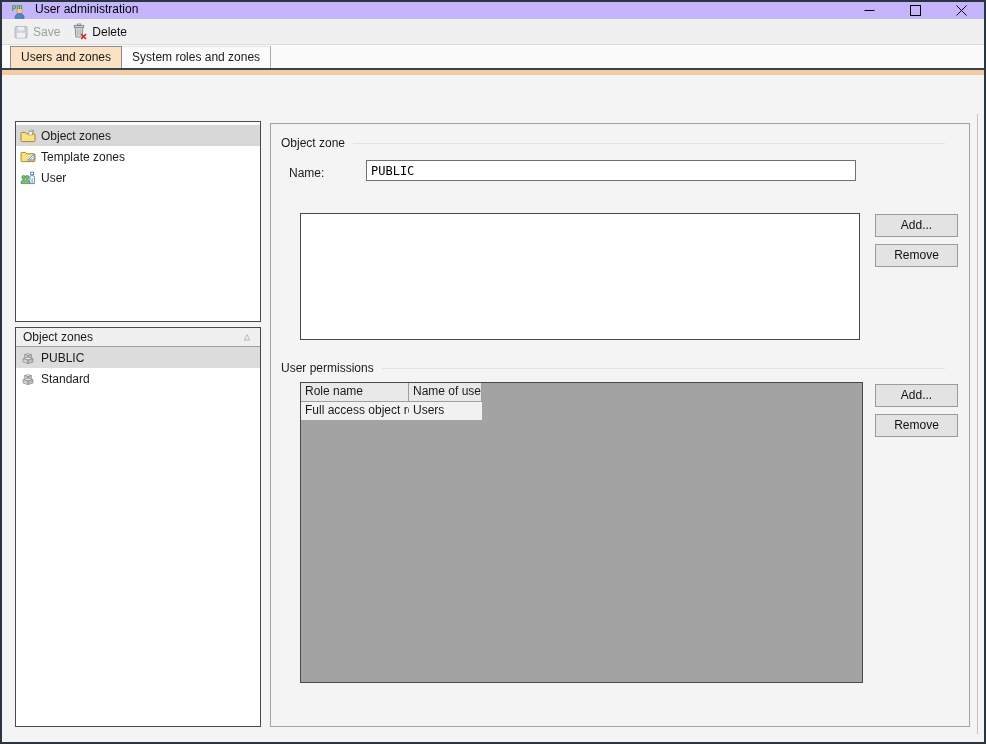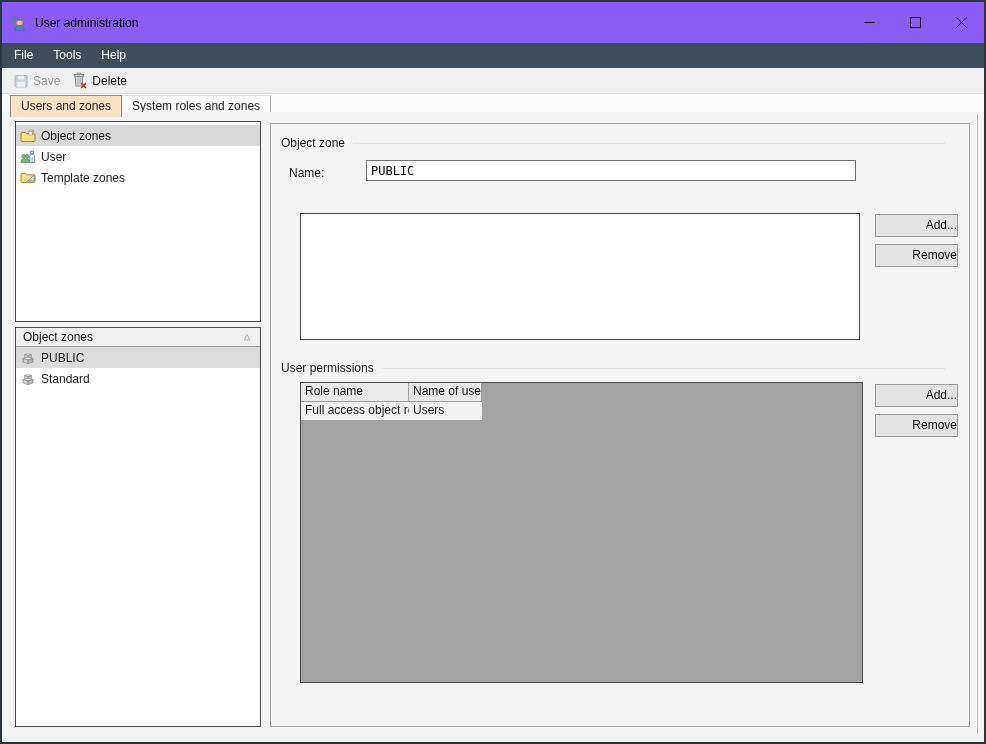--- a/index.html
+++ b/index.html
@@ -3,21 +3,21 @@
 <meta charset="utf-8">
 <style>
   * { box-sizing: border-box; margin: 0; padding: 0; }
   html,body { background: #888; }
   body { font-family: "Liberation Sans", sans-serif; font-size: 12px; color: #1a1a1a; }
 
   .window { width: 986px; height: 744px; position: relative; background: #f4f4f4;
             border: 2px solid #2b353f; overflow: hidden; }
 
   
-  .titlebar { height: 41px; background: #8b5cf6; display: flex; align-items: center; }
+  .titlebar { height: 17px; background: #c4b5fd; display: flex; }
   .app-icon { width: 18px; height: 18px; margin-left: 8px; flex: 0 0 auto; }
   .title-text { margin-left: 7px; font-size: 12px; color: #000; }
   .win-controls { margin-left: auto; display: flex; height: 100%; }
   .win-btn { width: 46px; height: 100%; display: flex; align-items: center; justify-content: center; background: transparent; border: none; cursor: default; }
 
   
   .menubar { height: 25px; background: #3f4d5a; display: flex; align-items: stretch; padding-left: 2px; }
   .menu-item { color: #ffffff; padding: 0 10px; line-height: 25px; font-size: 12px; }
 
   
@@ -62,21 +62,21 @@
   .name-label { position: absolute; left: 18px; top: 42px; }
   .text-input { position: absolute; left: 95px; top: 36px; width: 490px; height: 21px;
                 border: 1px solid #707070; background: #fff; padding: 0 4px;
                 font-family: "DejaVu Sans Mono", monospace; font-size: 12px; color: #000; }
 
   .subzones-box { position: absolute; left: 29px; top: 89px; width: 560px; height: 127px;
                   background: #fff; border: 1px solid #4a4a4a; }
 
   .btn { position: absolute; width: 83px; height: 23px; background: #e3e3e3;
          border: 1px solid #9b9b9b; font-family: "Liberation Sans", sans-serif;
-         font-size: 12px; color: #111; text-align: right; line-height: 21px; }
+         font-size: 12px; color: #111; text-align: center; line-height: 21px; }
 
   .perm-table { position: absolute; left: 29px; top: 258px; width: 563px; height: 301px;
                 background: #a3a3a3; border: 1px solid #4a4a4a; }
   .perm-row { display: flex; }
   .perm-cell { padding: 1px 4px 2px 4px; overflow: hidden; white-space: nowrap; }
   .perm-cell.col-role { width: 108px; }
   .perm-cell.col-user { width: 73px; }
   .perm-row.header .perm-cell { background: #e9e9e9; border-right: 1px solid #9f9f9f;
                                 border-bottom: 1px solid #9f9f9f; height: 19px; }
   .perm-row.data .perm-cell { background: #f1f1f1; height: 18px; }
@@ -105,25 +105,20 @@
           </svg>
       </button>
       <button class="win-btn">
         <svg width="11" height="11" viewBox="0 0 11 11">
             <path d="M0.5 0.5 L10.5 10.5 M10.5 0.5 L0.5 10.5" stroke="#000" stroke-width="1"></path>
           </svg>
       </button>
     </div>
   </div>
 
-  <div class="menubar">
-    <span class="menu-item">File</span>
-    <span class="menu-item">Tools</span>
-    <span class="menu-item">Help</span>
-  </div>
 
   <div class="toolbar">
     <span class="tool-btn disabled">
       <svg width="16" height="16" viewBox="0 0 16 16">
         <rect x="2" y="2.5" width="12" height="11.5" rx="1" fill="#ccd3d9" stroke="#a8b0b7" stroke-width="0.8"></rect>
         <rect x="5" y="2.8" width="6" height="3.6" fill="#eef1f3"></rect>
         <rect x="4" y="8.8" width="8" height="5" fill="#eef1f3"></rect>
       </svg>
       <span>Save</span>
     </span>
@@ -156,36 +151,36 @@
         <svg width="16" height="16" viewBox="0 0 16 16">
           <path d="M1 5.4 C1 4.8 1.4 4.4 2 4.4 L5.4 4.4 L6.6 5.8 L14 5.8 C14.6 5.8 15 6.2 15 6.8 L15 12.6 C15 13.2 14.6 13.6 14 13.6 L2 13.6 C1.4 13.6 1 13.2 1 12.6 Z" fill="#f7e289" stroke="#a2801e" stroke-width="0.9"></path>
           <path d="M9 3.4 L12.4 3.4 L12.4 7 L9 7 Z" fill="#fffdf2" stroke="#97917a" stroke-width="0.6"></path>
           <path d="M9 3.4 L10.2 2 L13.6 2 L12.4 3.4 Z" fill="#f1ecd8" stroke="#97917a" stroke-width="0.6"></path>
           <path d="M12.4 3.4 L13.6 2 L13.6 5.6 L12.4 7 Z" fill="#d9d2b8" stroke="#97917a" stroke-width="0.6"></path>
         </svg>
         <span>Object zones</span>
       </div>
       <div class="tree-item">
         <svg width="16" height="16" viewBox="0 0 16 16">
+          <path d="M1 4.4 C1 3.8 1.4 3.4 2 3.4 L5.4 3.4 L6.6 4.8 L14 4.8 C14.6 4.8 15 5.2 15 5.8 L15 11.6 C15 12.2 14.6 12.6 14 12.6 L2 12.6 C1.4 12.6 1 12.2 1 11.6 Z" fill="#f7e289" stroke="#a2801e" stroke-width="0.9"></path>
+          <path d="M7.8 11 L14 11 L14 5.2 Z" fill="#ffffff" stroke="#4a7ab8" stroke-width="0.8"></path>
+          <line x1="10" y1="11" x2="12.8" y2="8.2" stroke="#4a7ab8" stroke-width="0.6"></line>
+        </svg>
+        <span>Template zones</span>
+      </div>
+      <div class="tree-item">
+        <svg width="16" height="16" viewBox="0 0 16 16">
           <circle cx="3.6" cy="7.2" r="1.8" fill="#7dbb6e" stroke="#2e7d32" stroke-width="0.6"></circle>
           <circle cx="7.2" cy="7.2" r="1.8" fill="#7dbb6e" stroke="#2e7d32" stroke-width="0.6"></circle>
           <path d="M1 13.6 C1 10.8 2.4 9.6 3.6 9.6 C4.8 9.6 5.4 10.2 5.4 10.2 C5.4 10.2 6 9.6 7.2 9.6 C8.4 9.6 9.8 10.8 9.8 13.6 Z" fill="#7dbb6e" stroke="#2e7d32" stroke-width="0.6"></path>
           <rect x="10.6" y="2.2" width="3" height="2.6" fill="#ffffff" stroke="#3a6fb5" stroke-width="0.8"></rect>
           <path d="M9.8 13.6 L9.8 7.4 C9.8 6.2 10.6 5.6 12.1 5.6 C13.6 5.6 14.4 6.2 14.4 7.4 L14.4 13.6 Z" fill="#ffffff" stroke="#3a6fb5" stroke-width="0.8"></path>
           <line x1="12.1" y1="8" x2="12.1" y2="13.4" stroke="#3a6fb5" stroke-width="0.7"></line>
         </svg>
         <span>User</span>
-      </div>
-      <div class="tree-item">
-        <svg width="16" height="16" viewBox="0 0 16 16">
-          <path d="M1 4.4 C1 3.8 1.4 3.4 2 3.4 L5.4 3.4 L6.6 4.8 L14 4.8 C14.6 4.8 15 5.2 15 5.8 L15 11.6 C15 12.2 14.6 12.6 14 12.6 L2 12.6 C1.4 12.6 1 12.2 1 11.6 Z" fill="#f7e289" stroke="#a2801e" stroke-width="0.9"></path>
-          <path d="M7.8 11 L14 11 L14 5.2 Z" fill="#ffffff" stroke="#4a7ab8" stroke-width="0.8"></path>
-          <line x1="10" y1="11" x2="12.8" y2="8.2" stroke="#4a7ab8" stroke-width="0.6"></line>
-        </svg>
-        <span>Template zones</span>
       </div>
     </div>
 
     <div class="panel list-panel">
       <div class="list-header">
         <span class="hdr-label">Object zones</span>
         <svg width="12" height="10" viewBox="0 0 12 10">
           <path d="M3.2 8 L6 2.6 L8.8 8 Z" fill="#ededed" stroke="#aeaeae" stroke-width="0.8"></path>
         </svg>
       </div>

